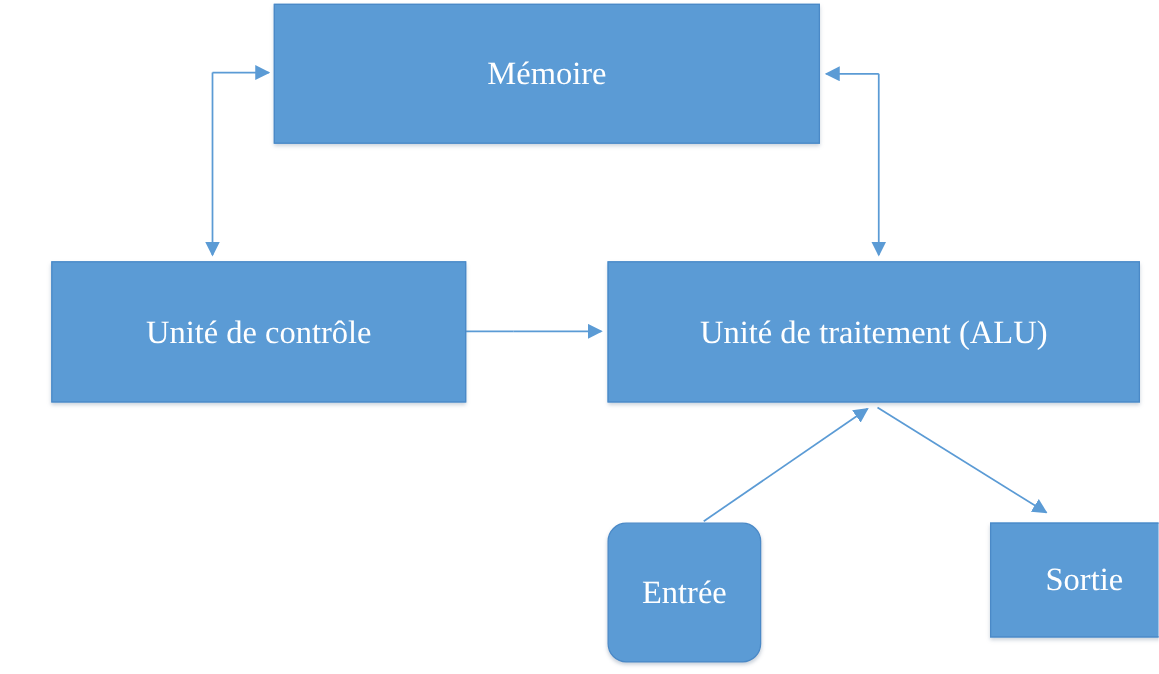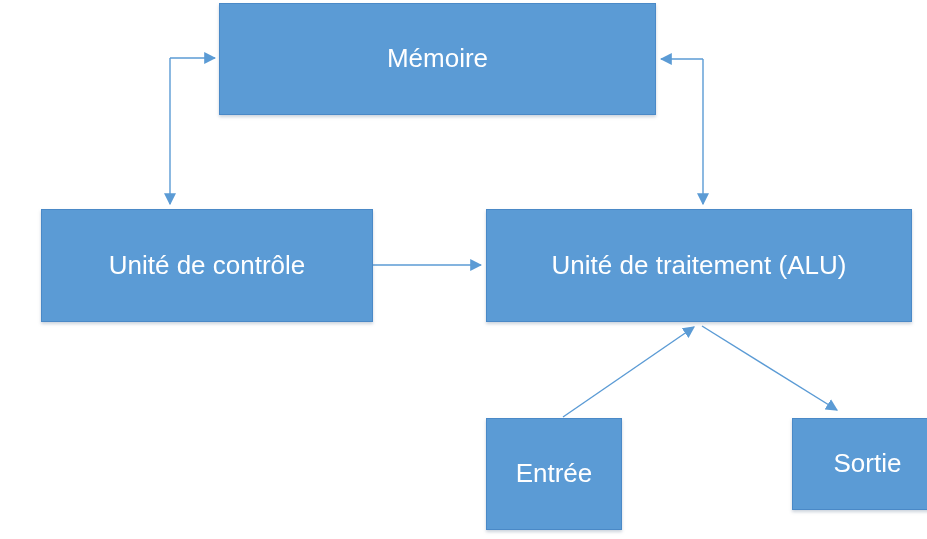--- a/index.html
+++ b/index.html
@@ -9,21 +9,21 @@
     --arrow:#5b9bd5;
     --background:#ffffff;
   }
   *{box-sizing:border-box;}
   html,body{margin:0;padding:0;background:var(--background);}
   #canvas{
     position:relative;
     width:927px;
     height:539px;
     background:var(--background);
-    font-family:Liberation Sans, sans-serif;
+    font-family:Liberation Serif, serif;
     overflow:hidden;
     padding-left:15px;
   }
   .node{
     position:absolute;
     background:var(--node-fill);
     border:1px solid var(--node-border);
     box-shadow:0 2px 3px rgba(110,130,155,0.35);
     display:flex;
     align-items:center;
@@ -32,21 +32,21 @@
   }
   .node .label{
     color:var(--node-text);
     font-size:26px;
     line-height:1.15;
     white-space:nowrap;
   }
   #node-memoire        {left:219px; top:3px;   width:437px; height:112px;}
   #node-unite-controle {left:5px;   top:209px; width:332px; height:113px;margin-left:36px;}
   #node-unite-traitement{left:486px; top:209px; width:426px; height:113px;}
-  #node-entree         {left:486px; top:418px; width:136px; height:112px;}
+  #node-entree         {left:486px; top:418px; width:123px; height:112px;border-radius:15px;}
   #node-sortie         {left:792px; top:418px; width:151px; height:92px;}
   svg.edges{
     position:absolute;
     left:0; top:0;
     width:927px; height:539px;
     pointer-events:none;
   }
   svg.edges line{
     stroke:var(--arrow);
     stroke-width:1.4;

